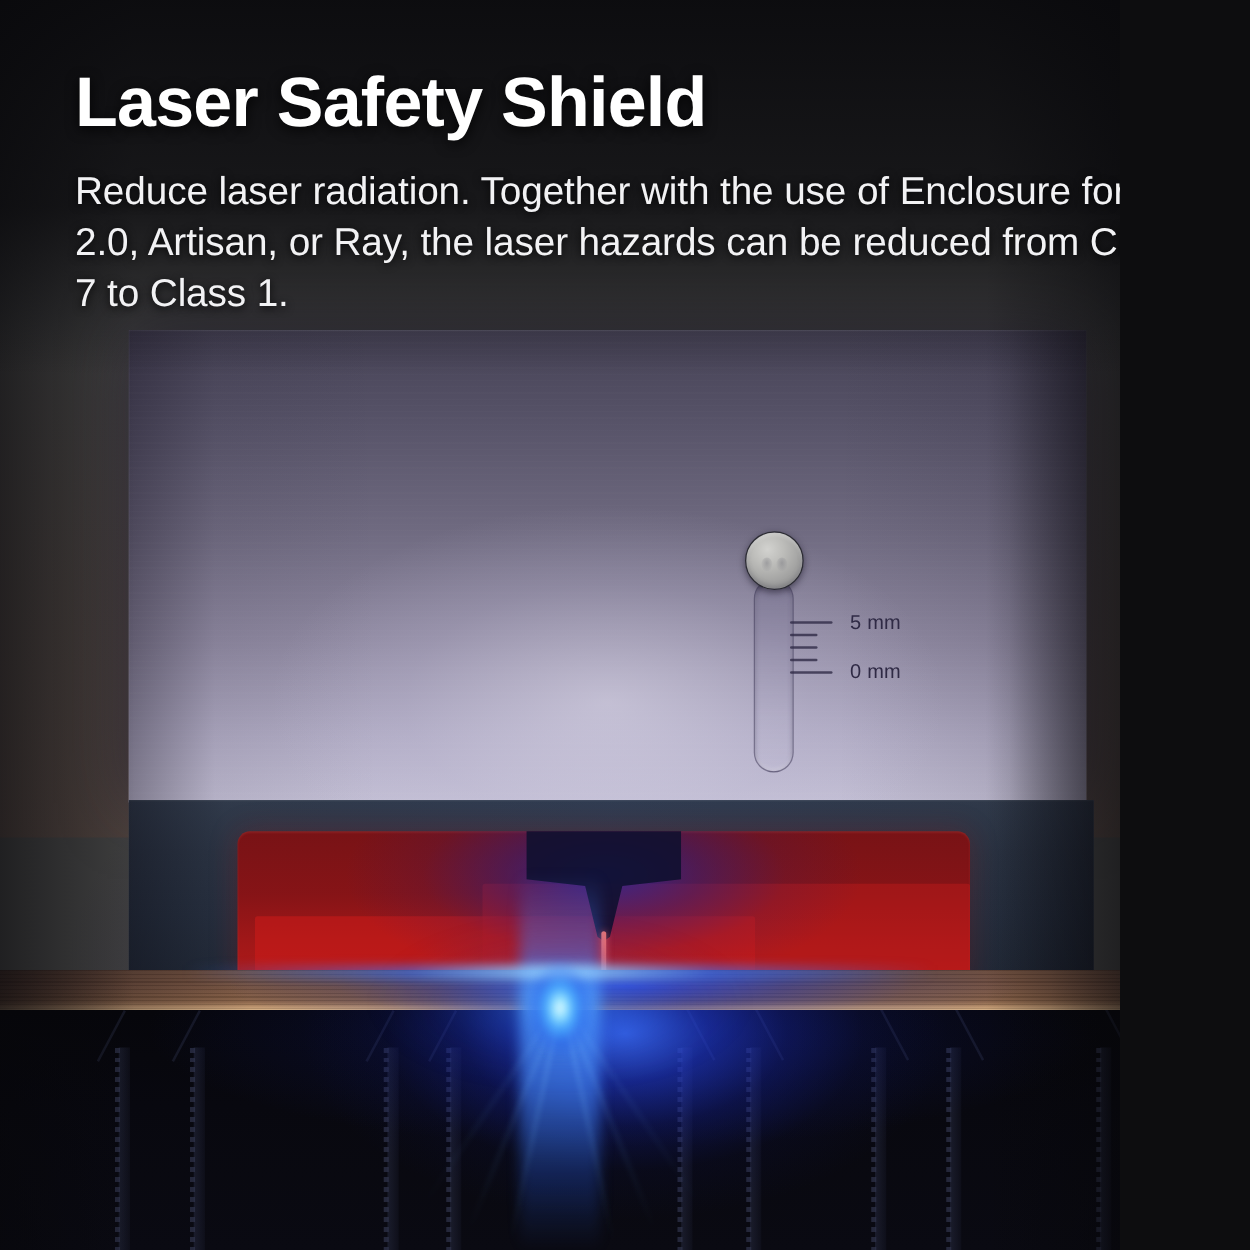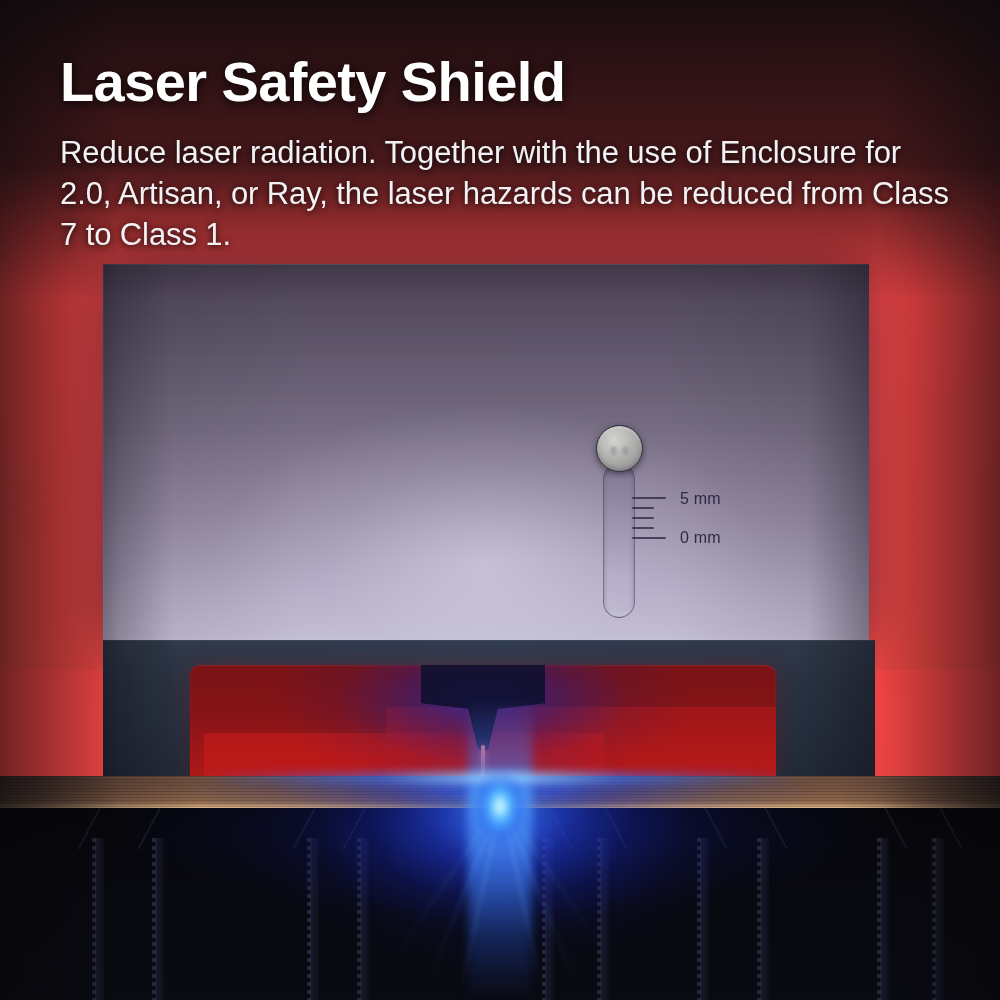--- a/index.html
+++ b/index.html
@@ -8,22 +8,22 @@
   body {
     background:#0d0d0f;
     font-family:"Liberation Sans", sans-serif;
     overflow:hidden;
     position:relative;
   }
 
   
   #stage {
     position:absolute; inset:0;
-    width:1000px; height:1000px;
-    background:#ef4444;
+    width:896px; height:1000px;
+    background:#404040;
     overflow:hidden;
   }
 
   
   .bg-glow {
     position:absolute; left:50%; top:430px;
     width:1100px; height:620px; margin-left:-550px;
     background:radial-gradient(ellipse 50% 50% at 50% 55%,
         rgba(62,44,96,0.55) 0%,
         rgba(35,26,58,0.34) 38%,

